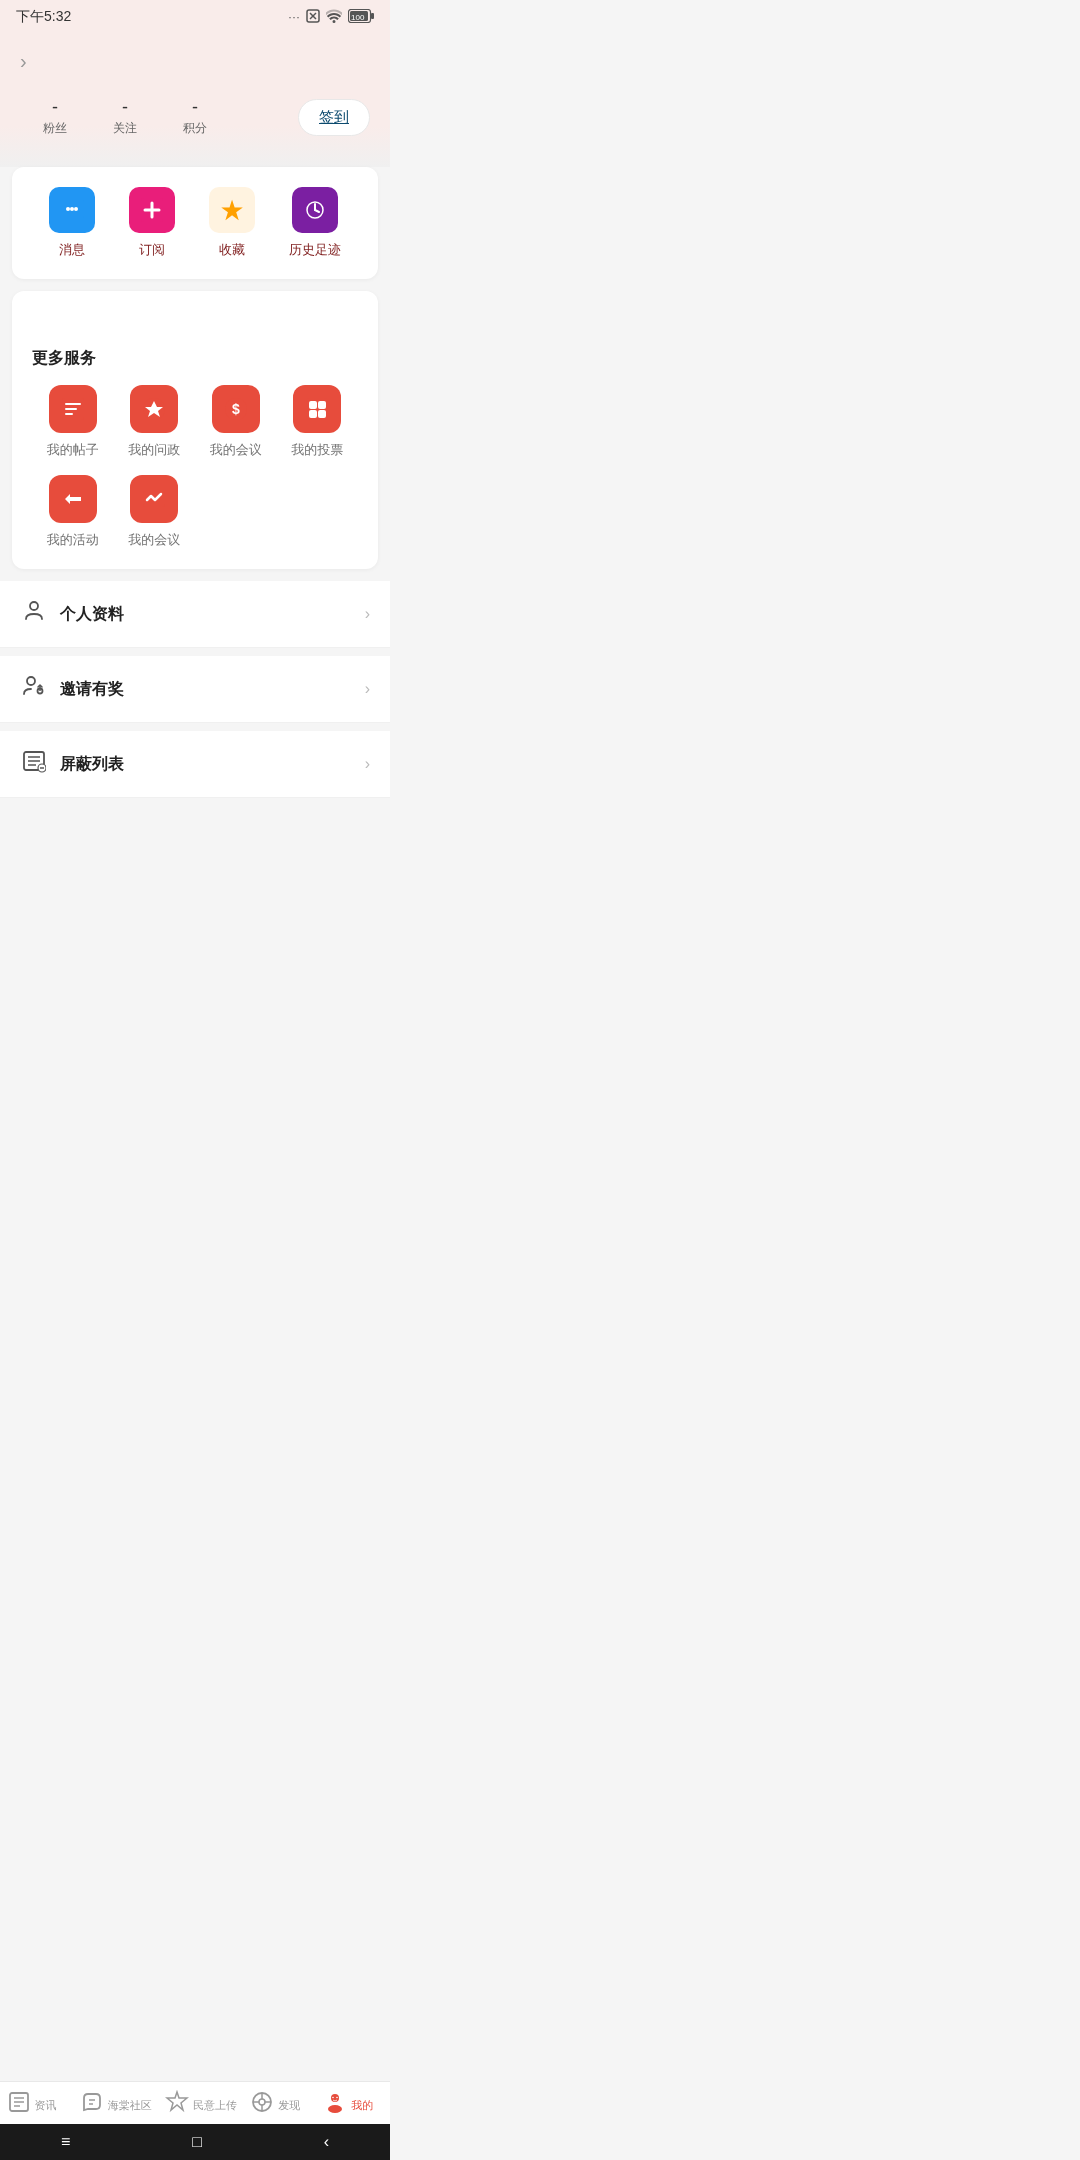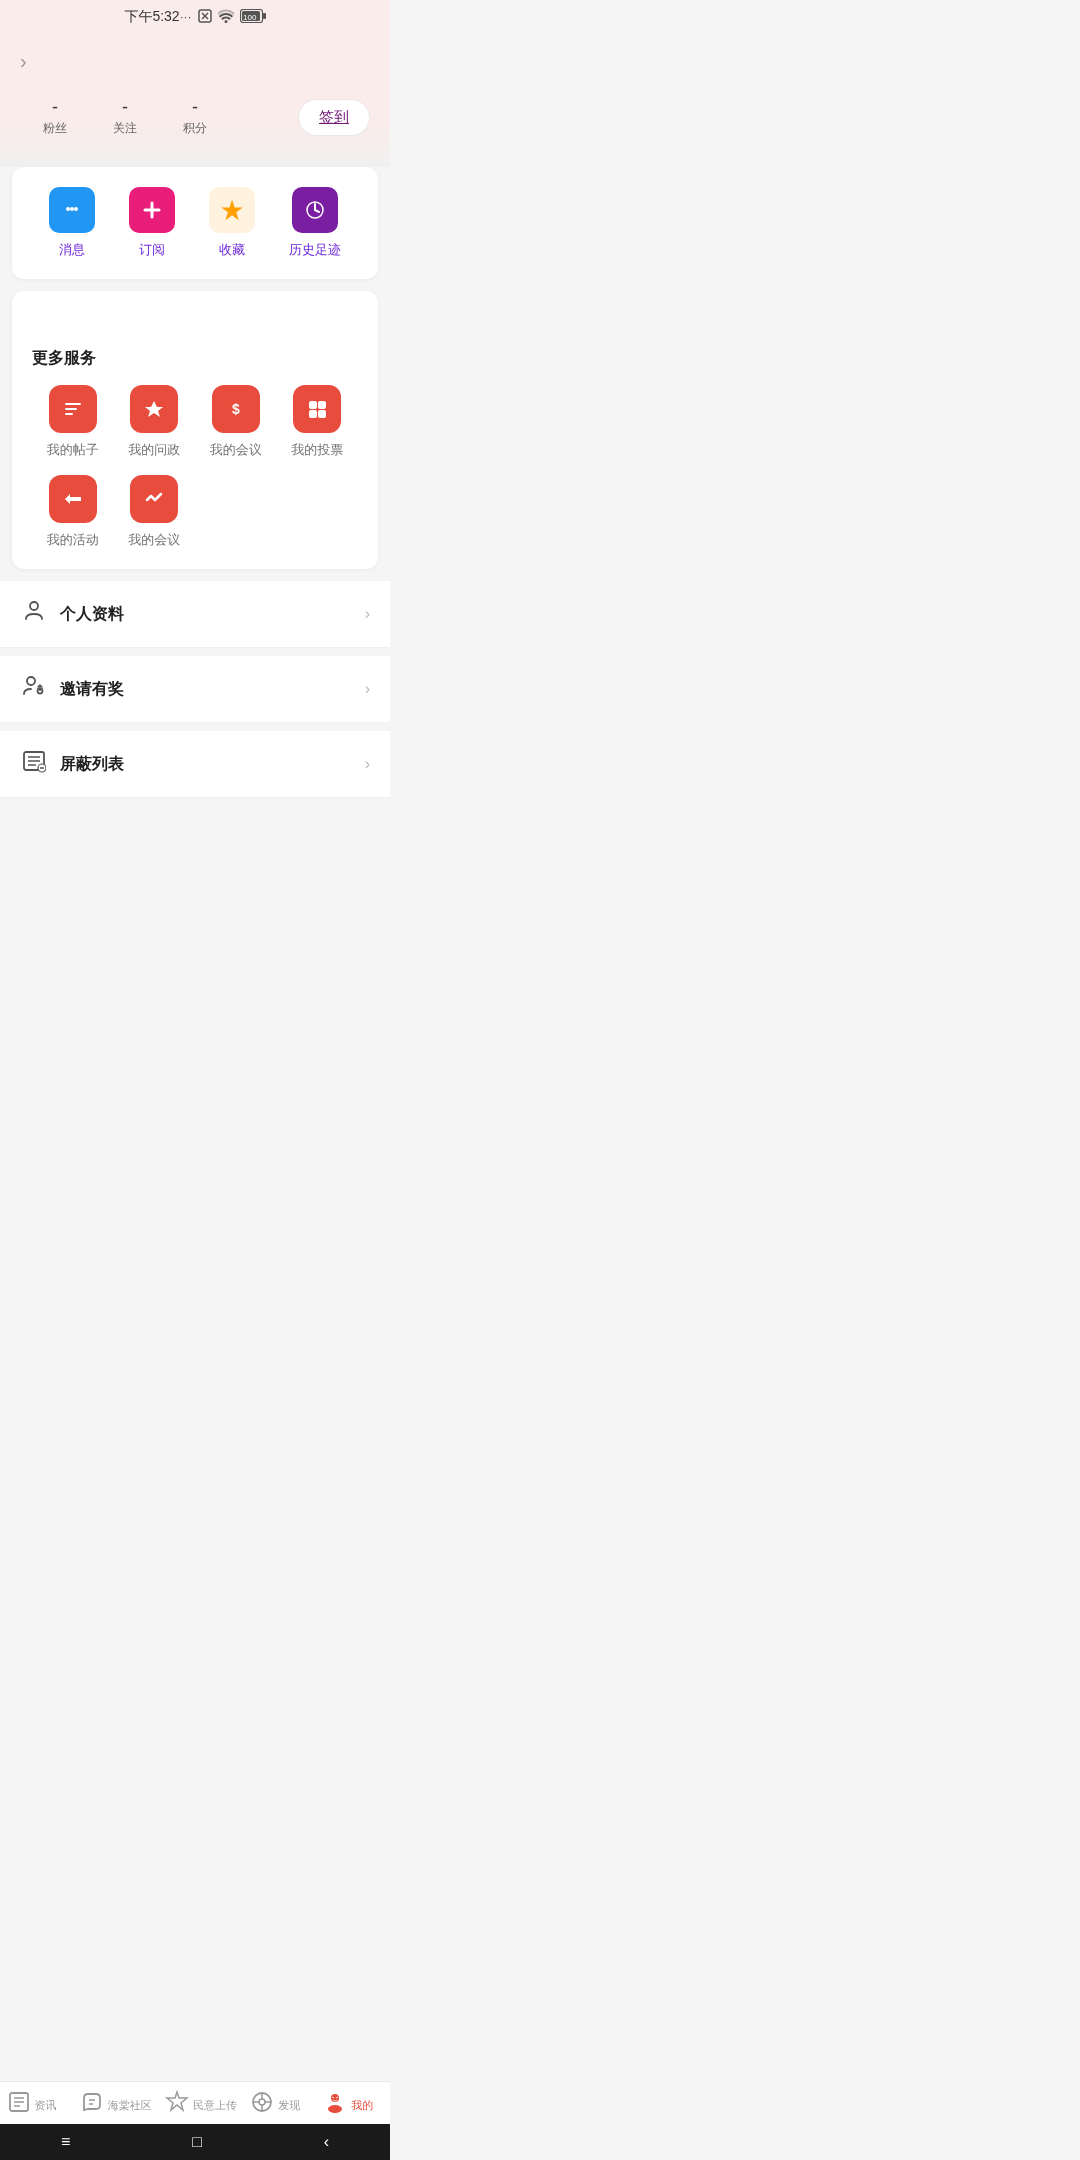--- a/index.html
+++ b/index.html
@@ -9,21 +9,21 @@
       width: 390px;
       min-height: 780px;
       font-family: -apple-system, 'PingFang SC', 'Microsoft YaHei', sans-serif;
       background: #f5f5f5;
       overflow-x: hidden;
     }
 
     
     .status-bar {
       display: flex;
-      justify-content: center;
+      justify-content: space-between;
       align-items: center;
       padding: 8px 16px 4px;
       background: #f9ecea;
     }
     .status-time {
       font-size: 14px;
       color: #333;
       font-weight: 500;
     }
     .status-icons {
@@ -94,21 +94,21 @@
       color: #666;
       margin-top: 2px;
     }
     .checkin-btn {
       margin-left: auto;
       background: white;
       border: 1px solid #e8e8e8;
       border-radius: 20px;
       padding: 8px 20px;
       font-size: 15px;
-      color: #701a75;
+      color: #0c4a6e;
       cursor: pointer;
       text-decoration: underline;
     }
 
     
     .card {
       background: white;
       border-radius: 12px;
       margin: 0 12px 12px;
       padding: 20px;
@@ -130,21 +130,21 @@
       width: 46px;
       height: 46px;
       border-radius: 10px;
       display: flex;
       align-items: center;
       justify-content: center;
       font-size: 22px;
     }
     .action-label {
       font-size: 13px;
-      color: #6d28d9;
+      color: #7f1d1d;
     }
 
     
     .more-services-title {
       font-size: 16px;
       font-weight: 700;
       color: #222;
       margin-bottom: 16px;
       margin-top: 37px;
     }

